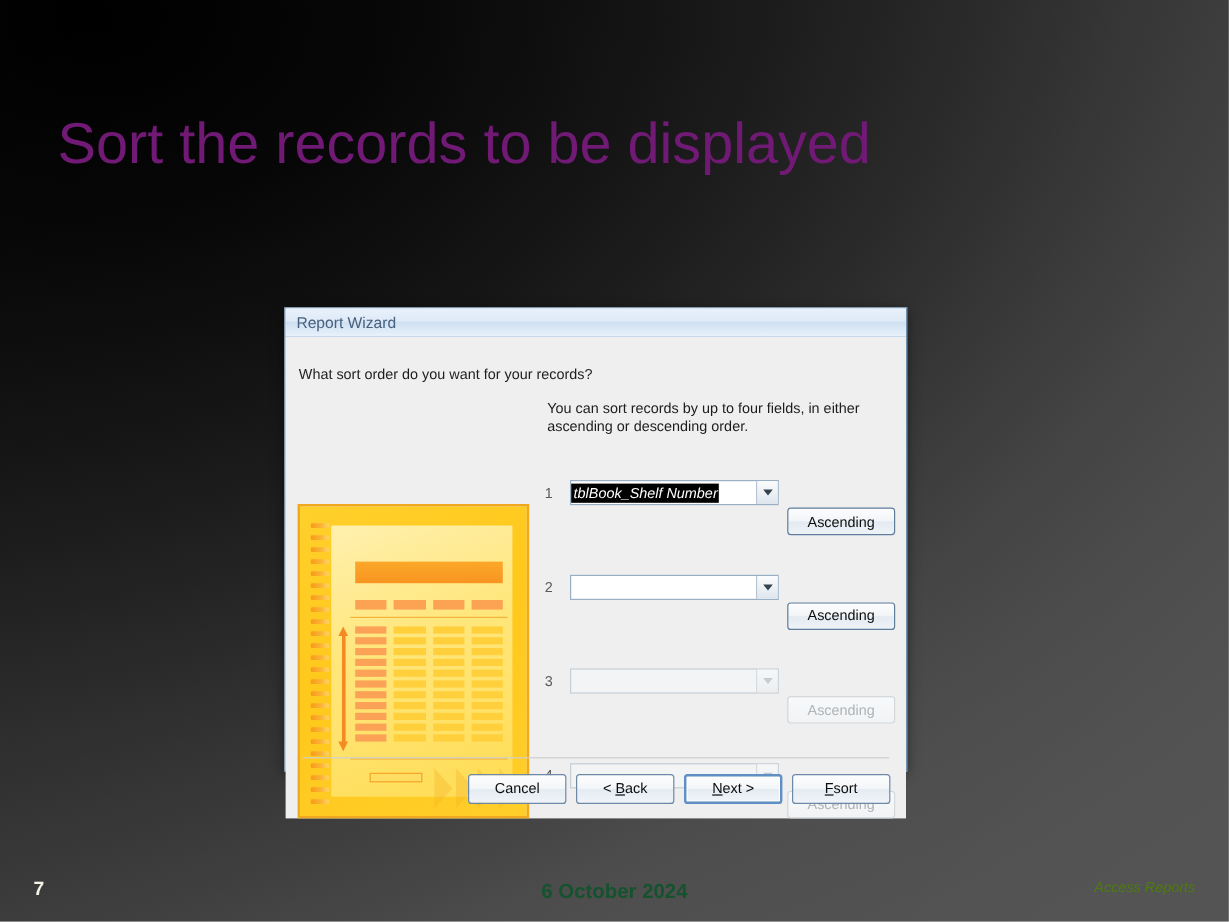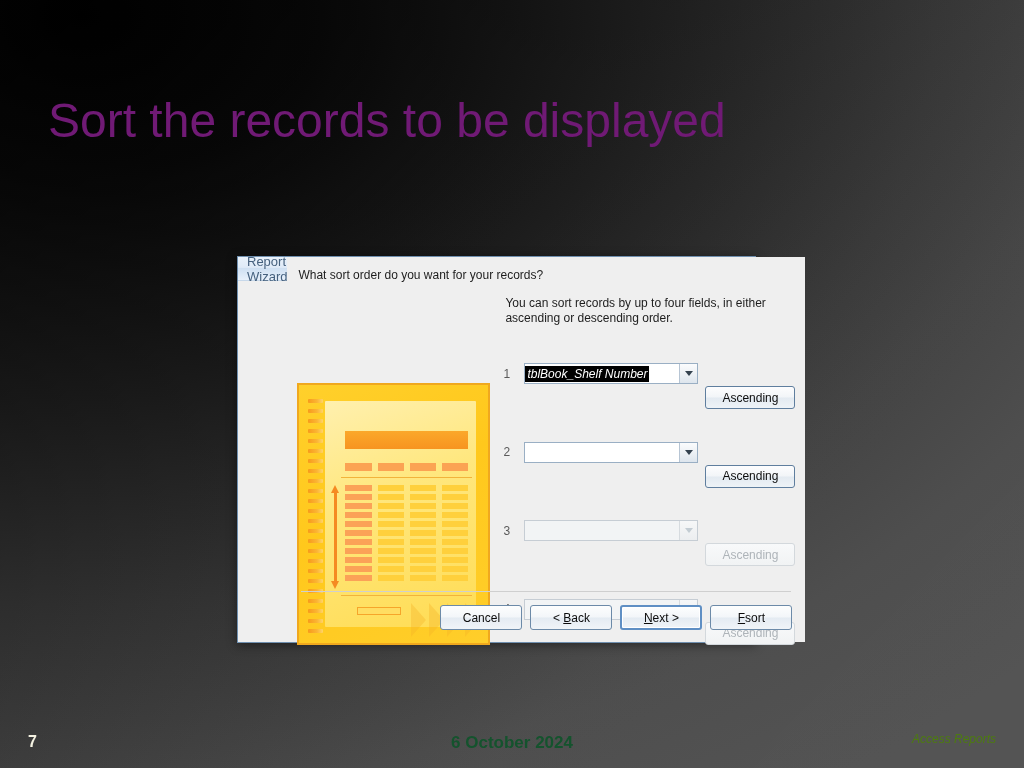--- a/index.html
+++ b/index.html
@@ -41,40 +41,40 @@
     font-size:12px; color:#4d7c0f;font-style:italic;
   }
 
   
   .dialog{
     position:absolute; left:237px; top:256px;
     width:519px; height:387px;
     background:#EFEFEF;
     border:1px solid #6f8faf;
     box-shadow:0 2px 10px rgba(0,0,0,0.45);
-    display:flex; flex-direction:row;
+    display:flex; flex-direction:column;
   }
   .dlg-titlebar{
     height:24px; flex:0 0 24px;
     background:linear-gradient(to bottom,#e9f2fb 0%, #dfeaf7 45%, #cfe0f2 50%, #e8f1fb 100%);
     border-bottom:1px solid #c7d8ea;
     display:flex; align-items:center;
     padding-left:9px;
   }
   .dlg-title-text{
     font-size:13px; color:#46617e;
   }
   .dlg-body{
     flex:1 1 auto; background:#EFEFEF;
     padding:7px 10px 0 10px;
     position:relative;
     display:flex; flex-direction:column;
   }
   .dlg-question{
-    font-size:12px; color:#1d1d1d; margin:4px 0 8px 1px;
+    font-size:12px; color:#1d1d1d; margin:17px 0 8px 1px;
   }
   .dlg-main{
     display:flex; flex-direction:row; gap:13px; flex:1 1 auto;align-items:flex-end;
   }
 
   
   .preview{
     width:193px; height:262px; flex:0 0 193px;
     border:2px solid #F0A81E;
     background:linear-gradient(150deg,#FFD02B 0%, #FFC81C 45%, #FFCE2A 100%);

